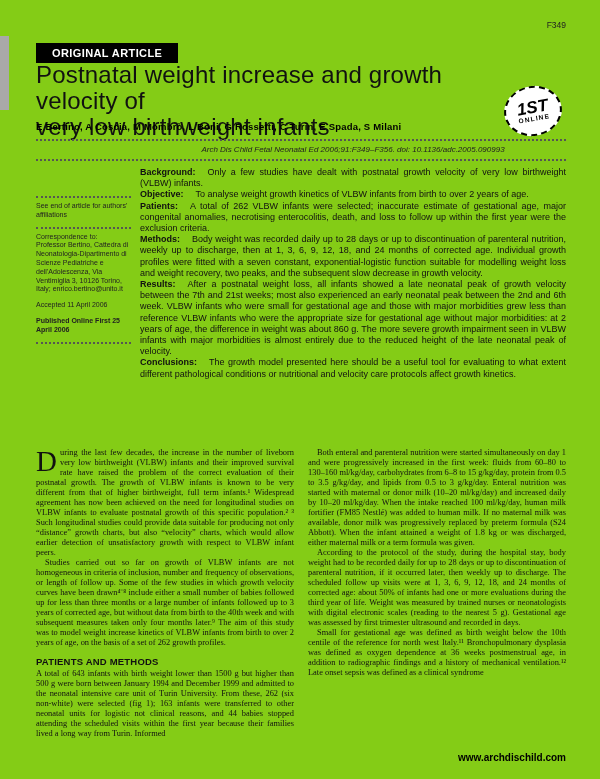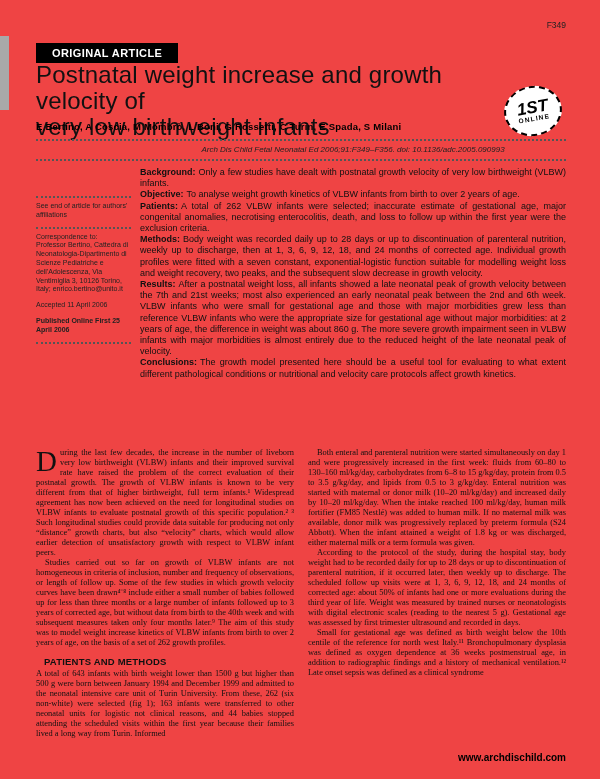--- a/index.html
+++ b/index.html
@@ -1,18 +1,18 @@
 <!DOCTYPE html>
 <html><head>
 <meta charset="utf-8">
 <style>
   * { margin:0; padding:0; box-sizing:border-box; }
   html,body { background:#ffffff; }
   body { width:600px; height:779px; font-family:"Liberation Sans", sans-serif; color:#000; }
-  .page { position:relative; width:600px; height:779px; background:#ef4444; overflow:hidden; }
+  .page { position:relative; width:600px; height:779px; background:#84cc16; overflow:hidden; }
 
   .page-number { position:absolute; top:20px; right:34px; font-size:8.5px; color:#222; }
 
   .left-bar { position:absolute; left:0; top:36px; width:9px; height:74px; background:#a9a9a9; }
 
   .article-type { position:absolute; left:36px; top:36px; background:#000; color:#fff;
                   font-weight:bold; font-size:11px; letter-spacing:.4px; padding:4px 16px;margin-top:7px; }
 
   .title { position:absolute; left:36px; top:62px; width:440px; font-weight:normal;
            font-size:24px; line-height:26px; color:#111; letter-spacing:.2px; }
@@ -28,36 +28,36 @@
   .rule { position:absolute; left:36px; right:34px; border-top:2px dotted #555; height:0; }
   .rule-a { top:139px; }
   .rule-b { top:159px; }
 
   .citation { position:absolute; left:140px; top:145px; width:426px; text-align:center;
               font-style:italic; font-size:8px; color:#222; }
 
   .abstract { position:absolute; left:140px; top:167px; width:426px;
               font-size:9px; line-height:11.2px; text-align:justify; color:#111; }
   .abstract p { margin:0; }
-  .abstract b { margin-right:3px; }
+  .abstract b { margin-right:12px; }
 
   .sidebar { position:absolute; left:36px; top:192px; width:95px; font-size:7px; line-height:8.8px; color:#222; }
   .sb-rule { border-top:2px dotted #555; height:0; margin:4px 0; }
   .sb-block { margin:3px 0 7px 0; }
   .sb-bold { font-weight:bold; }
 
   .columns { position:absolute; left:36px; top:448px; width:530px; display:flex; gap:14px;
              font-family:"Liberation Serif", serif; font-size:8.4px; line-height:10px;
              text-align:justify; color:#111; }
   .col { flex:1; min-width:0; }
   .col p { margin:0; }
   .col p.indent { text-indent:9px; }
   .dropcap { float:left; font-size:29px; line-height:24px; padding:1px 3px 0 0; font-family:"Liberation Serif", serif; }
   .methods-heading { font-family:"Liberation Sans", sans-serif; font-weight:bold; font-size:9.5px;
-                     letter-spacing:.2px; margin:9px 0 2px 8px; text-align:left; }
+                     letter-spacing:.2px; margin:9px 0 2px 0; text-align:left; }
 
   .footer-url { position:absolute; top:752px; right:34px; font-weight:bold; font-size:10px; }
 </style>
 </head>
 <body>
 
 <div class="page">
 
   <div class="page-number">F349</div>
 

